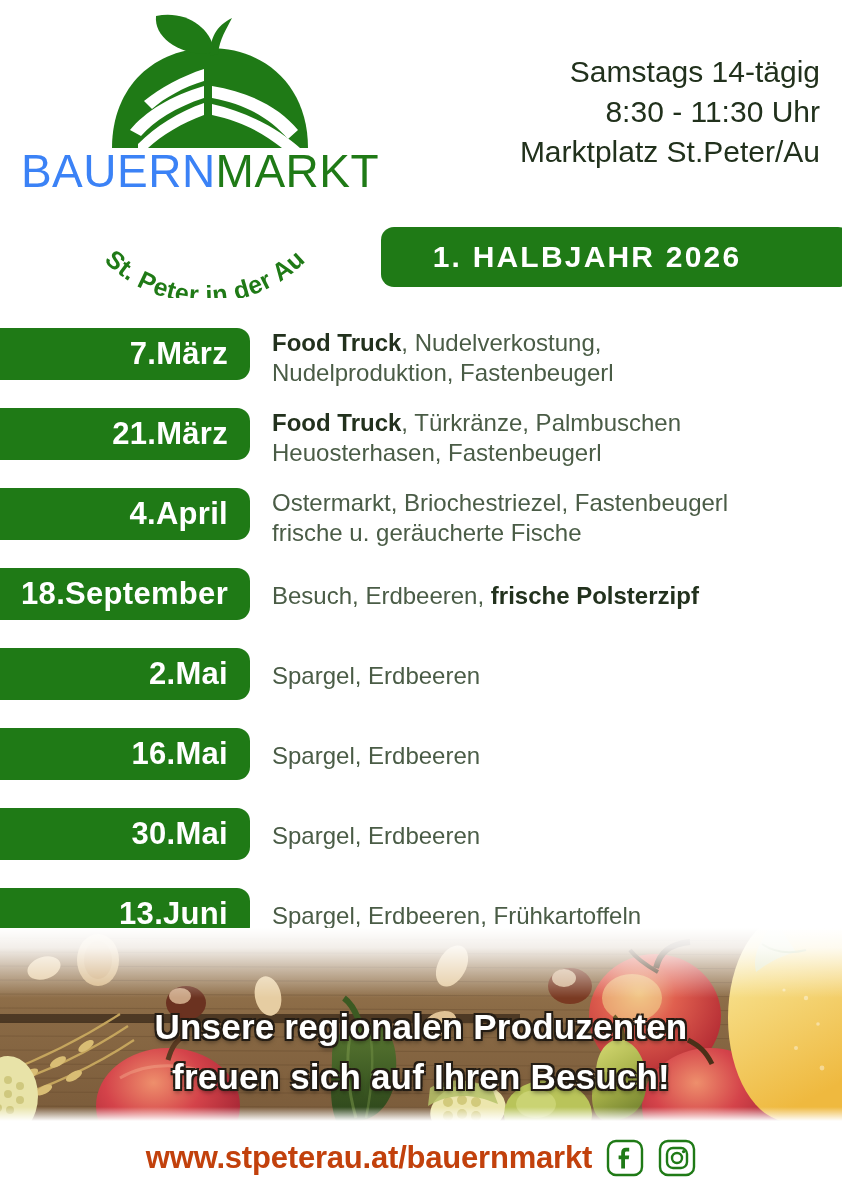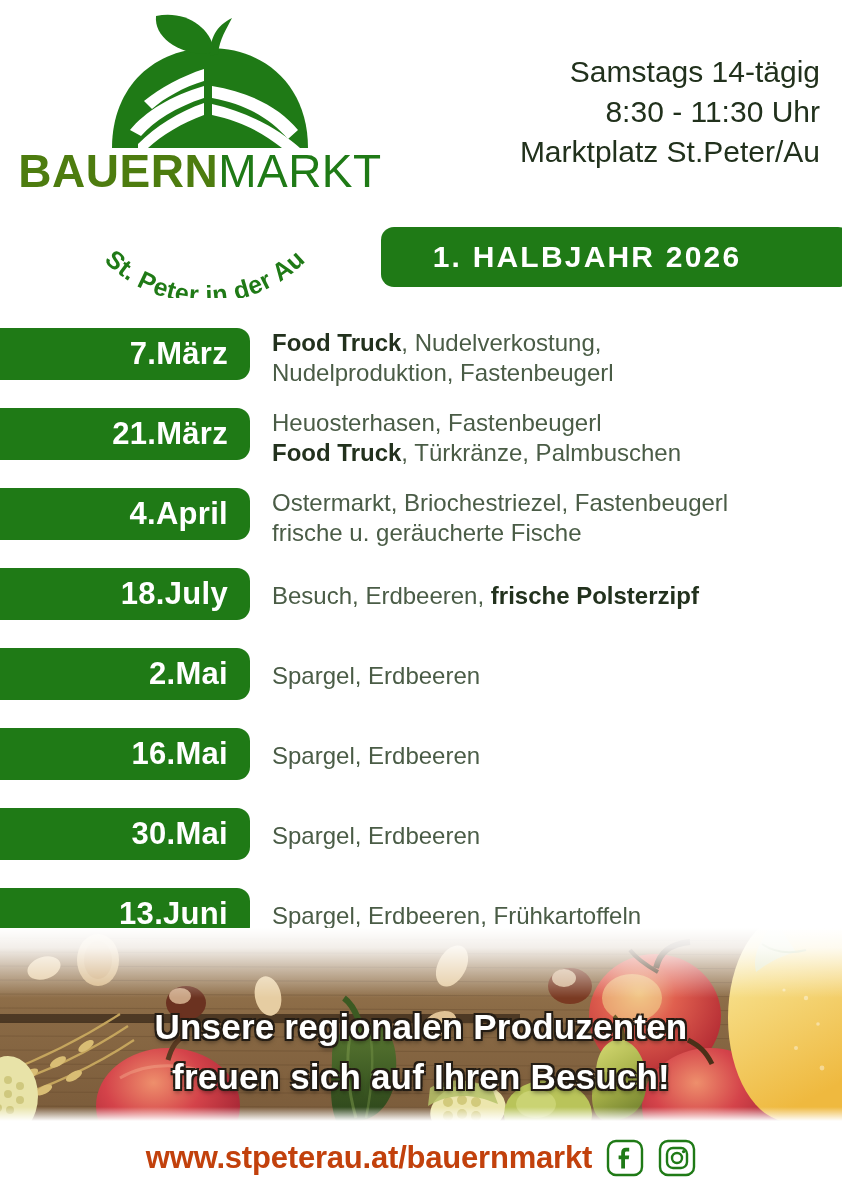--- a/index.html
+++ b/index.html
@@ -39,22 +39,22 @@
     left: 0px;
     top: 148px;
     width: 400px;
     text-align: center;
     font-size: 46px;
     letter-spacing: 0.5px;
     line-height: 1;
     white-space: nowrap;
   }
   .wordmark .wm-bold {
-    font-weight: 700;
-    color: #4d7c0f;
+    font-weight: 400;
+    color: #3b82f6;
     text-align: right;
   }
   .wordmark .wm-light {
     font-weight: 400;
     color: #1f7a16;
   }
   .arc-text {
     position: absolute;
     left: 60px;
     top: 198px;
@@ -289,36 +289,36 @@
         <div class="sched-desc">
           <div class="ln"><span class="hl">Food Truck</span><span>, Nudelverkostung,</span></div>
           <div class="ln"><span>Nudelproduktion, Fastenbeugerl</span></div>
         </div>
       </div>
       <div class="sched-row">
         <div class="date-chip">
           <span>21.März</span>
         </div>
         <div class="sched-desc">
+          <div class="ln"><span class="hl">Food Truck</span><span>, Türkränze, Palmbuschen</span></div>
           <div class="ln"><span>Heuosterhasen, Fastenbeugerl</span></div>
-          <div class="ln"><span class="hl">Food Truck</span><span>, Türkränze, Palmbuschen</span></div>
         </div>
       </div>
       <div class="sched-row">
         <div class="date-chip">
           <span>4.April</span>
         </div>
         <div class="sched-desc">
           <div class="ln"><span>Ostermarkt, Briochestriezel, Fastenbeugerl</span></div>
           <div class="ln"><span>frische u. geräucherte Fische</span></div>
         </div>
       </div>
       <div class="sched-row">
         <div class="date-chip">
-          <span>18.July</span>
+          <span>18.September</span>
         </div>
         <div class="sched-desc single">
           <div class="ln"><span>Besuch, Erdbeeren, </span><span class="hl">frische Polsterzipf</span></div>
         </div>
       </div>
       <div class="sched-row">
         <div class="date-chip">
           <span>2.Mai</span>
         </div>
         <div class="sched-desc single">

